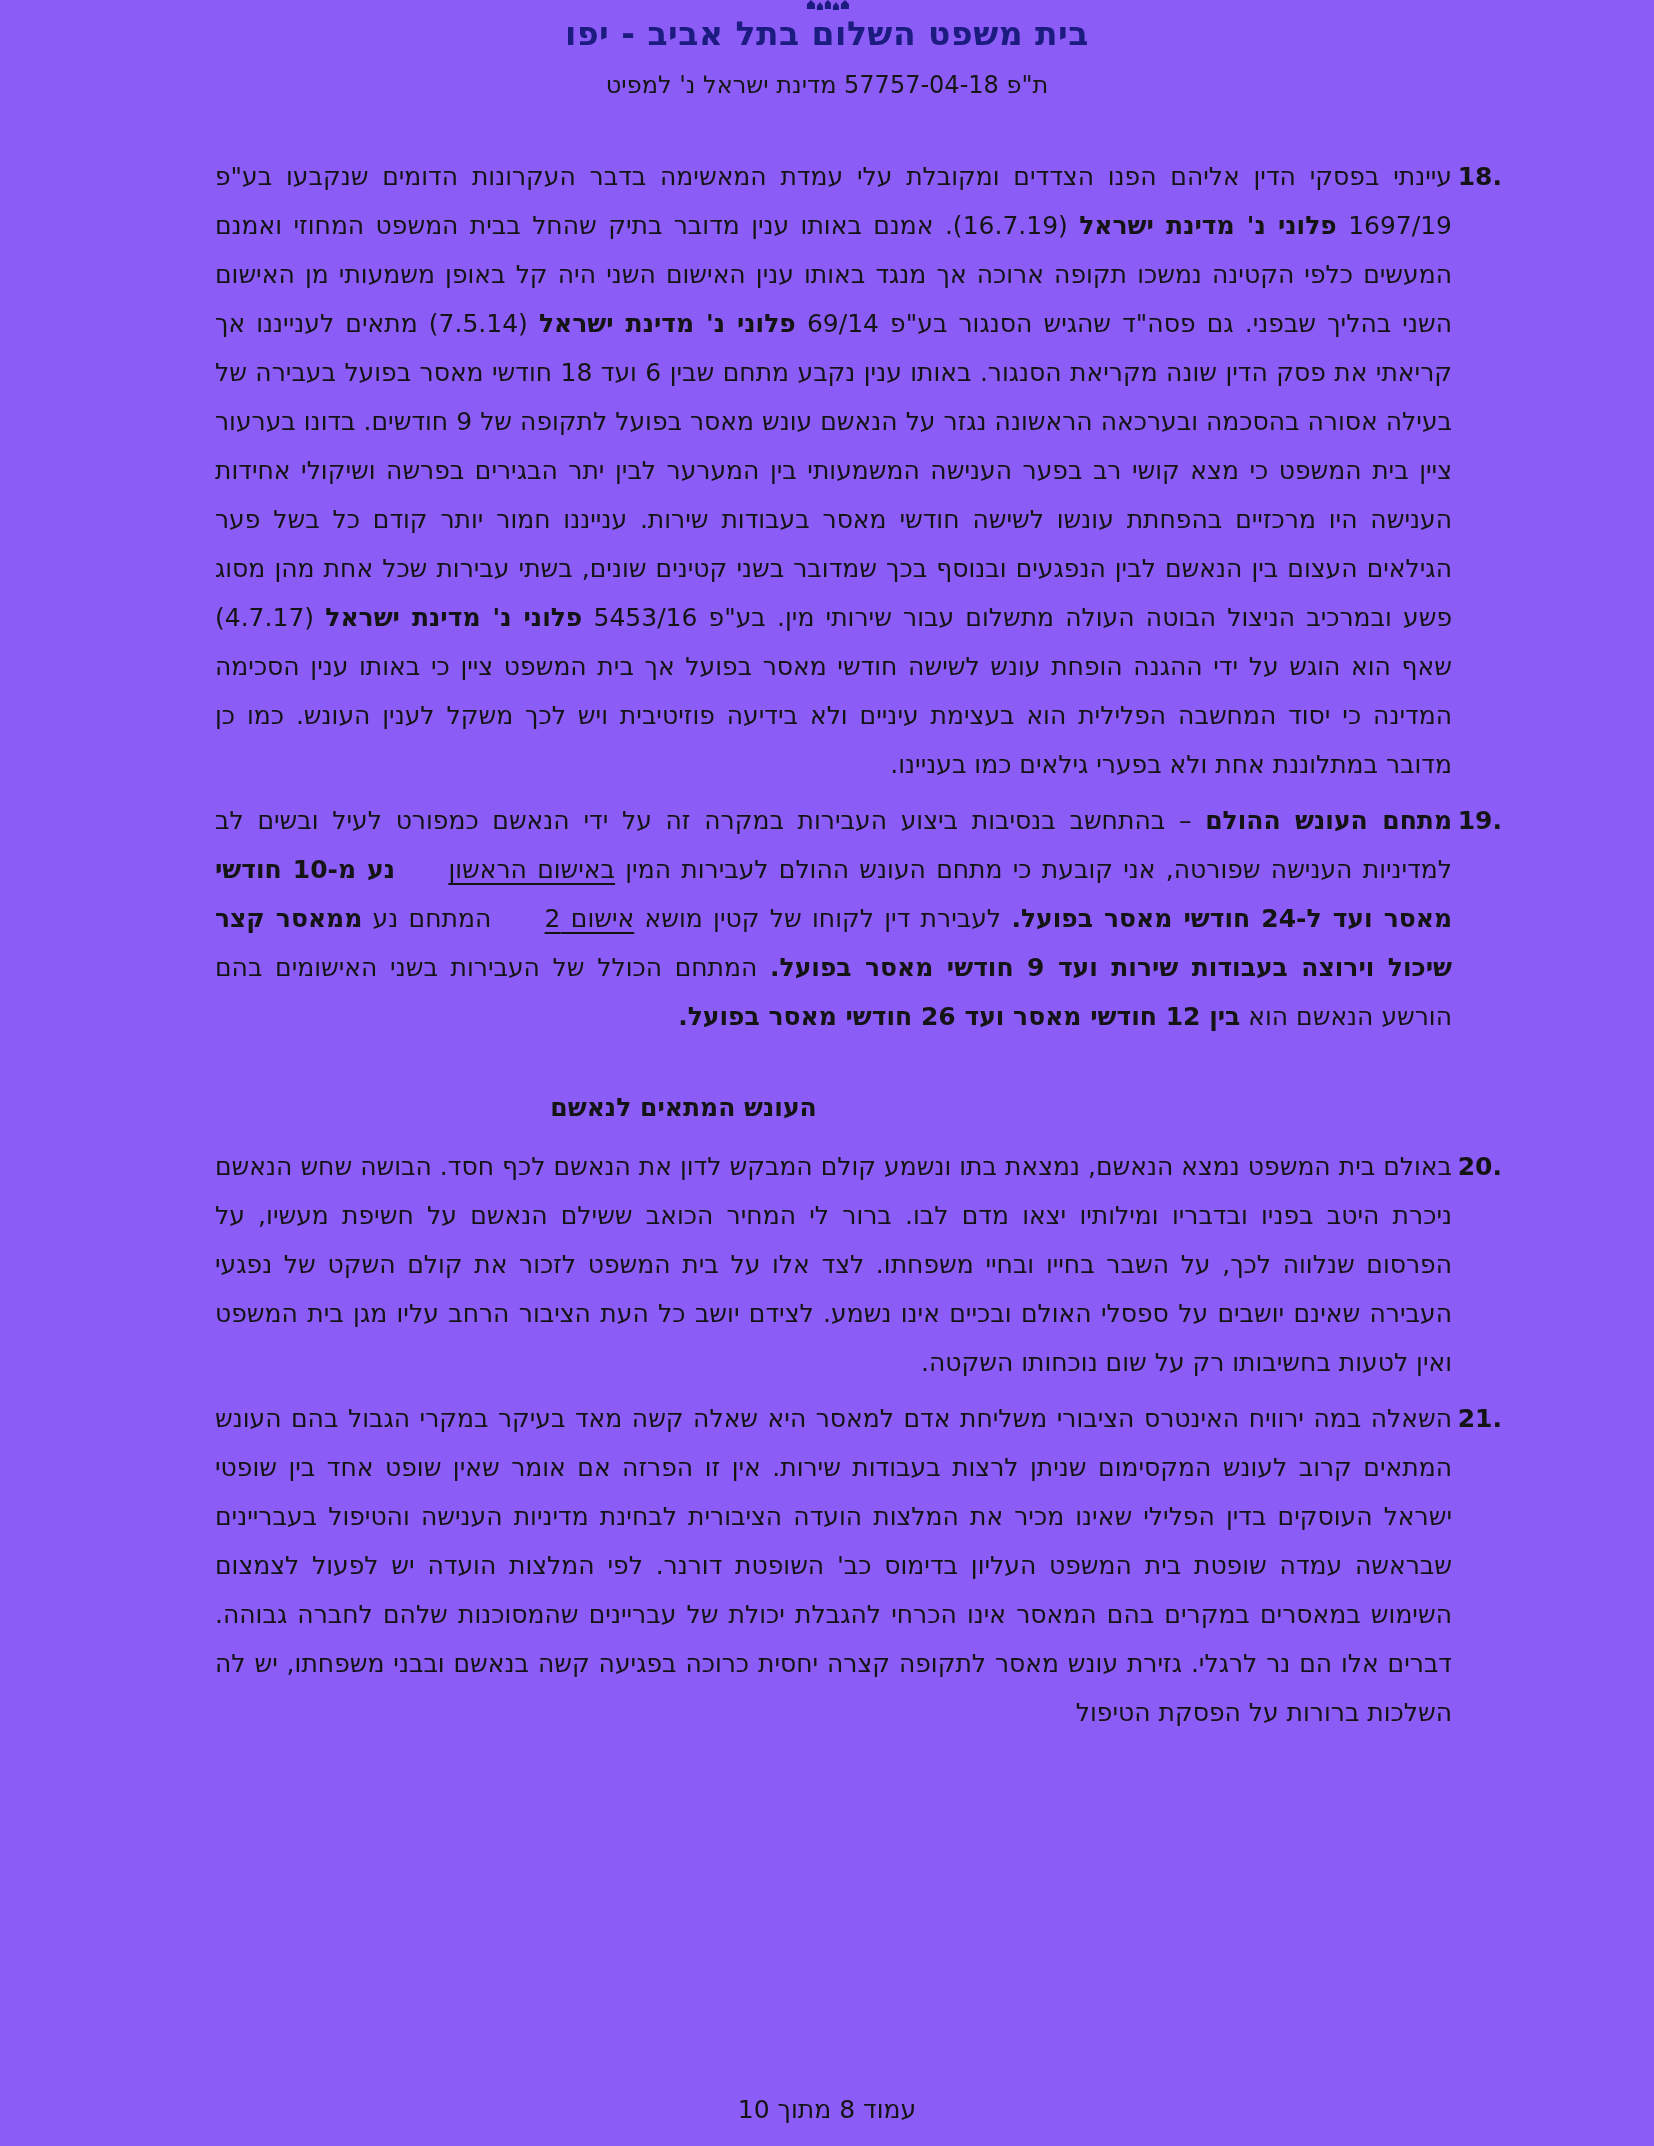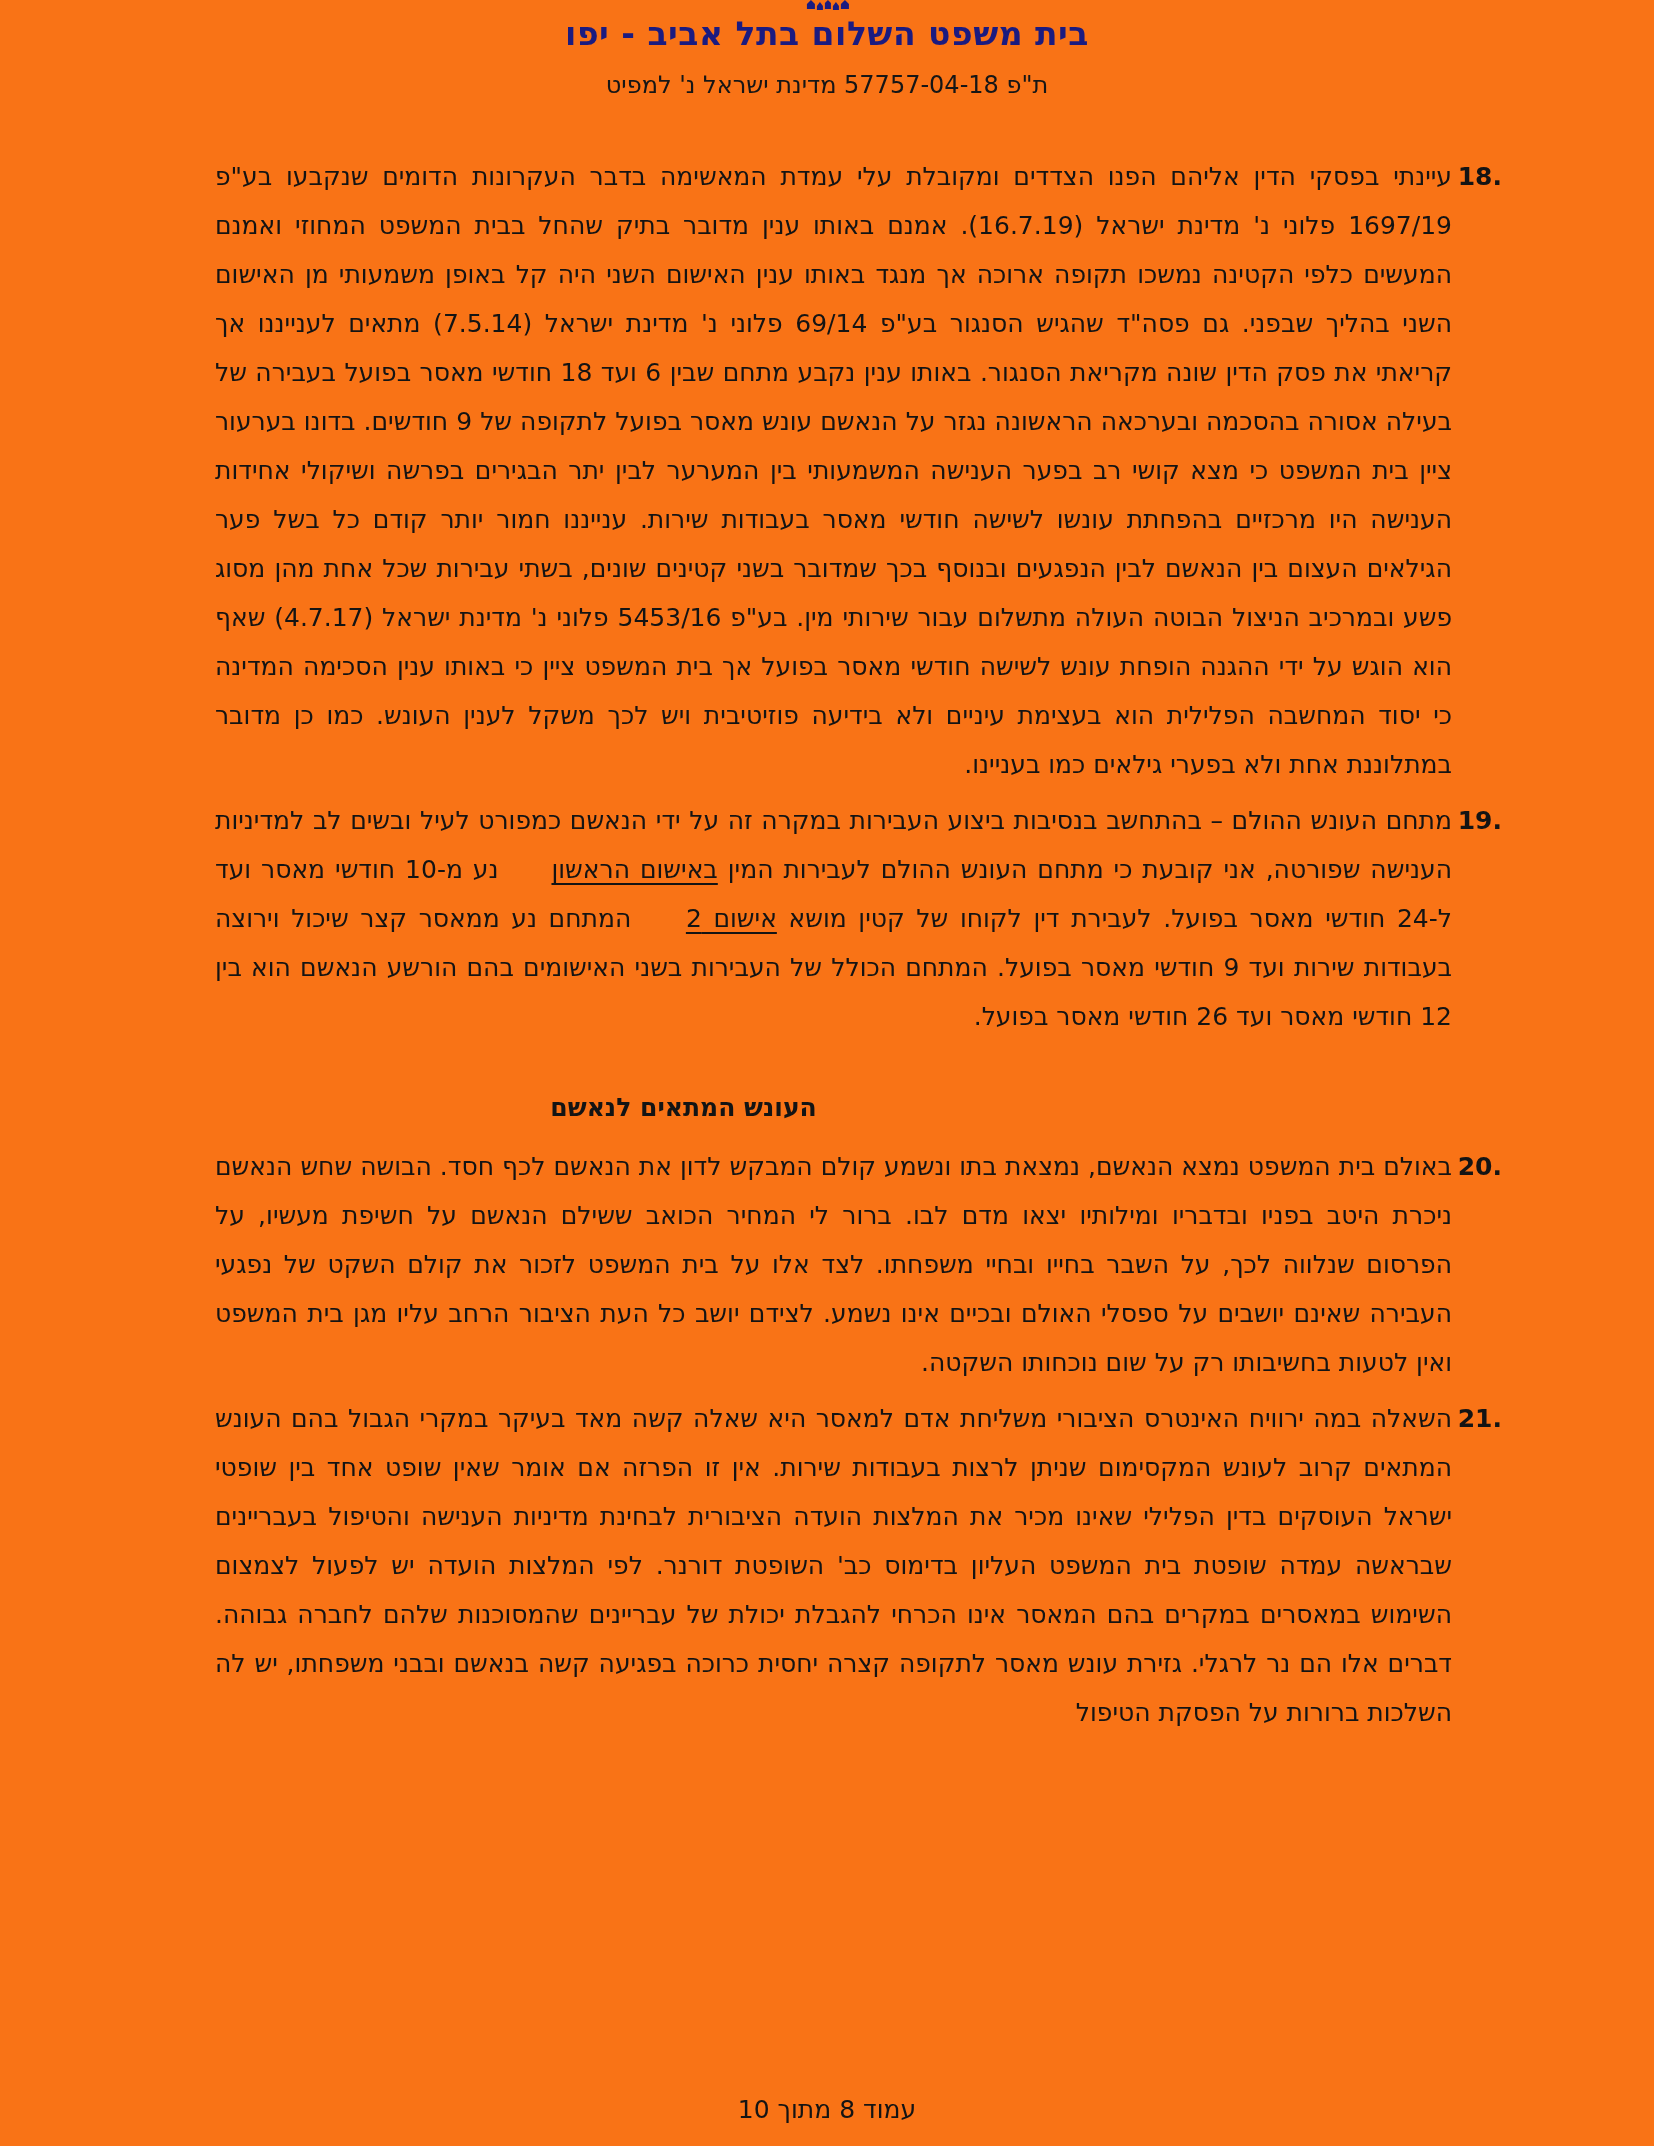--- a/index.html
+++ b/index.html
@@ -1,20 +1,20 @@
 <!DOCTYPE html>
 <html lang="he" dir="rtl"><head>
 <meta charset="utf-8">
 <style>
   html,body { margin:0; padding:0; background:#e8e8e8; }
   .page {
     position:relative;
     width:1654px; height:2146px;
     margin:0 auto;
-    background:#f97316;
+    background:#8b5cf6;
     overflow:hidden;
     direction:rtl;
     font-family:"DejaVu Sans", sans-serif;
     color:#141414;
   }
   .emblem {
     position:absolute; top:0; left:50%; transform:translateX(-48%);
     width:46px; height:15px; overflow:hidden;
   }
   .page-header { position:absolute; top:14px; left:0; right:0; text-align:center; }
@@ -33,21 +33,21 @@
     position:absolute;
     top:152px;
     right:152px;
     left:215px;
     font-size:25px;
     line-height:49px;
     text-align:justify;
   }
   .para { position:relative; padding-right:50px; margin:0 0 7px 0; }
   .para-num { position:absolute; right:0; top:0;font-weight:bold; }
-  .b { font-weight:normal; }
+  .b { font-weight:bold; }
   .u { text-decoration:underline; text-decoration-thickness:2px; text-underline-offset:5px;margin-left:43px; }
   .section-heading {
     font-weight:bold;
     text-align:center;
     margin:42px 350px 10px 0;
   }
   .page-footer {
     position:absolute;
     bottom:22px; left:0; right:0;
     text-align:center;

